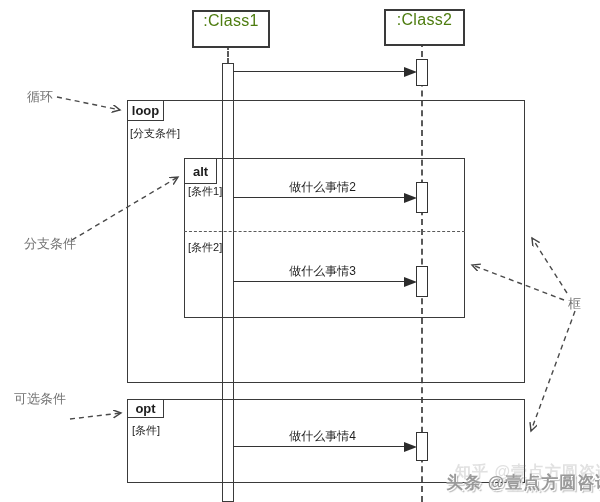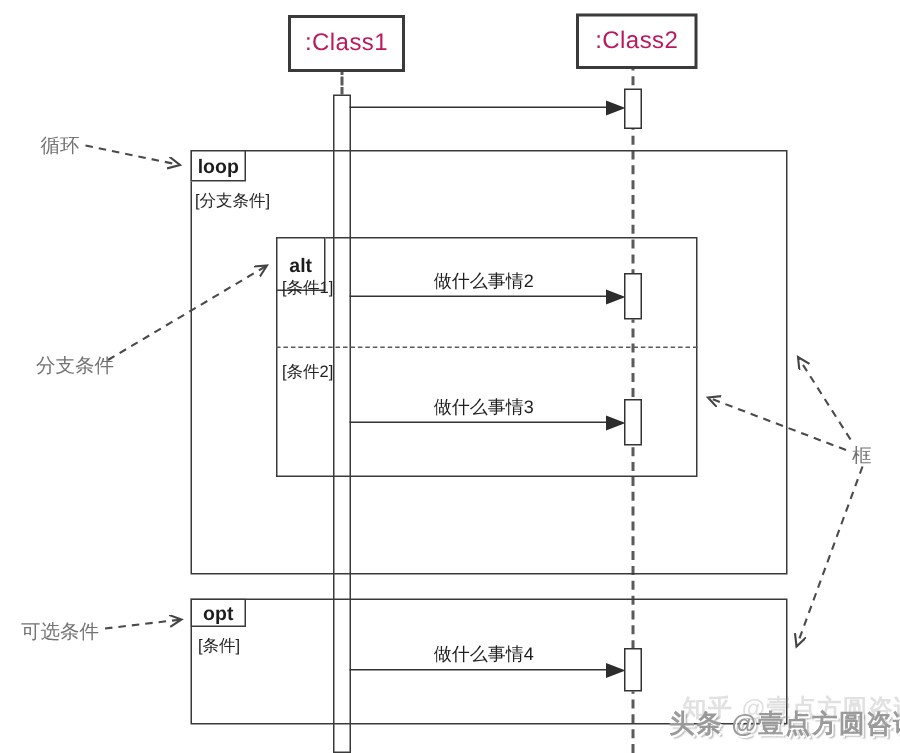--- a/index.html
+++ b/index.html
@@ -3,22 +3,22 @@
 <meta charset="utf-8">
 <style>
   html,body{margin:0;padding:0;background:#fff;}
   #canvas{
     position:relative;width:600px;height:502px;background:#ffffff;
     font-family:"Liberation Sans","DejaVu Sans",sans-serif;
     color:#222;overflow:hidden;
   }
   .cls-box{
     position:absolute;border:2px solid #3a3a3a;background:#fff;
-    display:flex;align-items:center;justify-content:center;
-    font-size:16px;color:#be185d;letter-spacing:.3px;
+    display:flex;justify-content:center;
+    font-size:16px;color:#4d7c0f;letter-spacing:.3px;
   }
   .lifeline{position:absolute;width:0;border-left:2px dashed #5a5a5a;}
   .act-bar{position:absolute;background:#fff;border:1.5px solid #3a3a3a;box-sizing:border-box;}
   .frame{position:absolute;border:1.5px solid #3a3a3a;box-sizing:border-box;background:transparent;}
   .frame-label{
     position:absolute;border:1.5px solid #3a3a3a;background:#fff;box-sizing:border-box;
     display:flex;align-items:center;justify-content:center;
     font-size:13px;font-weight:600;color:#1d1d1d;text-align:center;
   }
   .guard{position:absolute;font-size:11px;color:#222;white-space:nowrap;}
@@ -59,21 +59,21 @@
     <span>:Class2</span>
   </div>
 
   <div class="frame" style="left:127px;top:100px;width:398px;height:283px;"></div>
   <div class="frame-label" style="left:127px;top:100px;width:37px;height:21px;">
     <span>loop</span>
   </div>
   <div class="guard" style="left:130px;top:126px;">[分支条件]</div>
 
   <div class="frame" style="left:184px;top:158px;width:281px;height:160px;"></div>
-  <div class="frame-label" style="left:184px;top:158px;width:33px;height:36px;">
+  <div class="frame-label" style="left:184px;top:158px;width:33px;height:26px;">
     <span>alt</span>
   </div>
   <div class="guard" style="left:188px;top:184px;">[条件1]</div>
   <div class="divider" style="left:184px;top:231px;width:281px;"></div>
   <div class="guard" style="left:188px;top:240px;">[条件2]</div>
 
   <div class="frame" style="left:127px;top:399px;width:398px;height:84px;"></div>
   <div class="frame-label" style="left:127px;top:399px;width:37px;height:19px;">
     <span>opt</span>
   </div>
@@ -109,19 +109,19 @@
       <line x1="72" y1="240" x2="178" y2="177" marker-end="url(#vhead)"></line>
       <line x1="70" y1="419" x2="121" y2="413" marker-end="url(#vhead)"></line>
       <line x1="567" y1="293" x2="532" y2="238" marker-end="url(#vhead)"></line>
       <line x1="564" y1="300" x2="472" y2="265" marker-end="url(#vhead)"></line>
       <line x1="575" y1="311" x2="531" y2="431" marker-end="url(#vhead)"></line>
     </g>
   </svg>
 
   <div class="note" style="left:27px;top:88px;">循环</div>
   <div class="note" style="left:24px;top:235px;">分支条件</div>
-  <div class="note" style="left:14px;top:412px;">可选条件</div>
+  <div class="note" style="left:14px;top:390px;">可选条件</div>
   <div class="note" style="left:568px;top:295px;">框</div>
 
   <div class="wm-faint" style="left:455px;top:462px;">知乎 @壹点方圆咨询</div>
   <div class="wm" style="left:446px;top:471px;">头条 @壹点方圆咨询</div>
 
 </div>
 
 </body></html>

